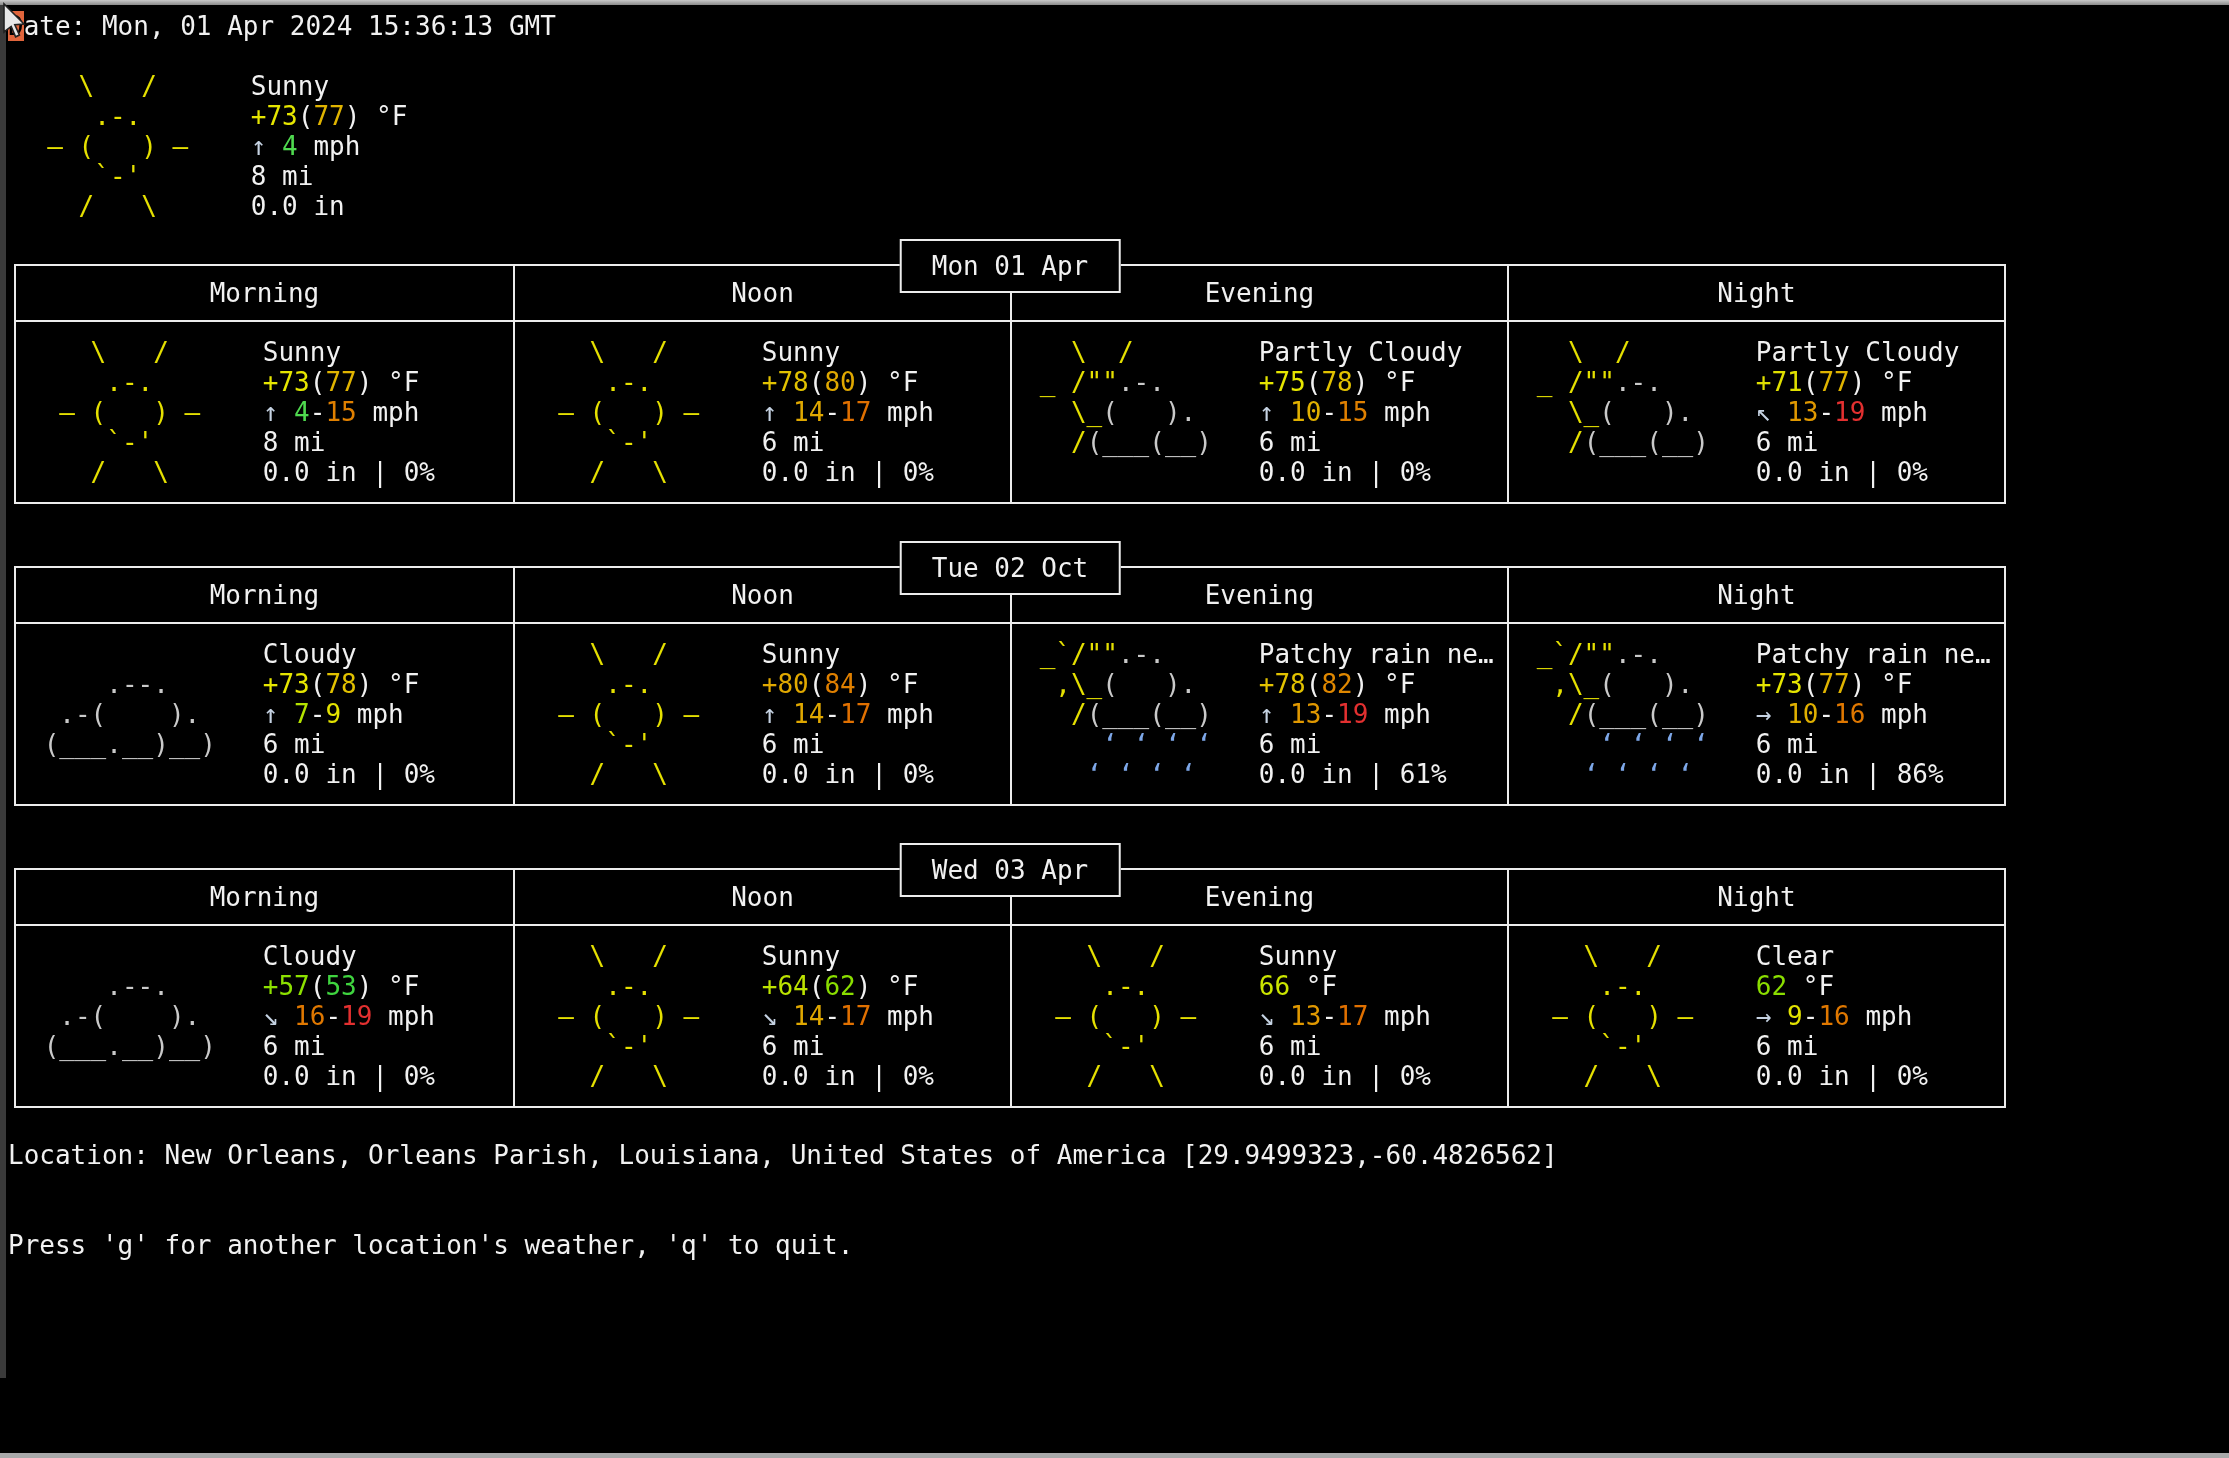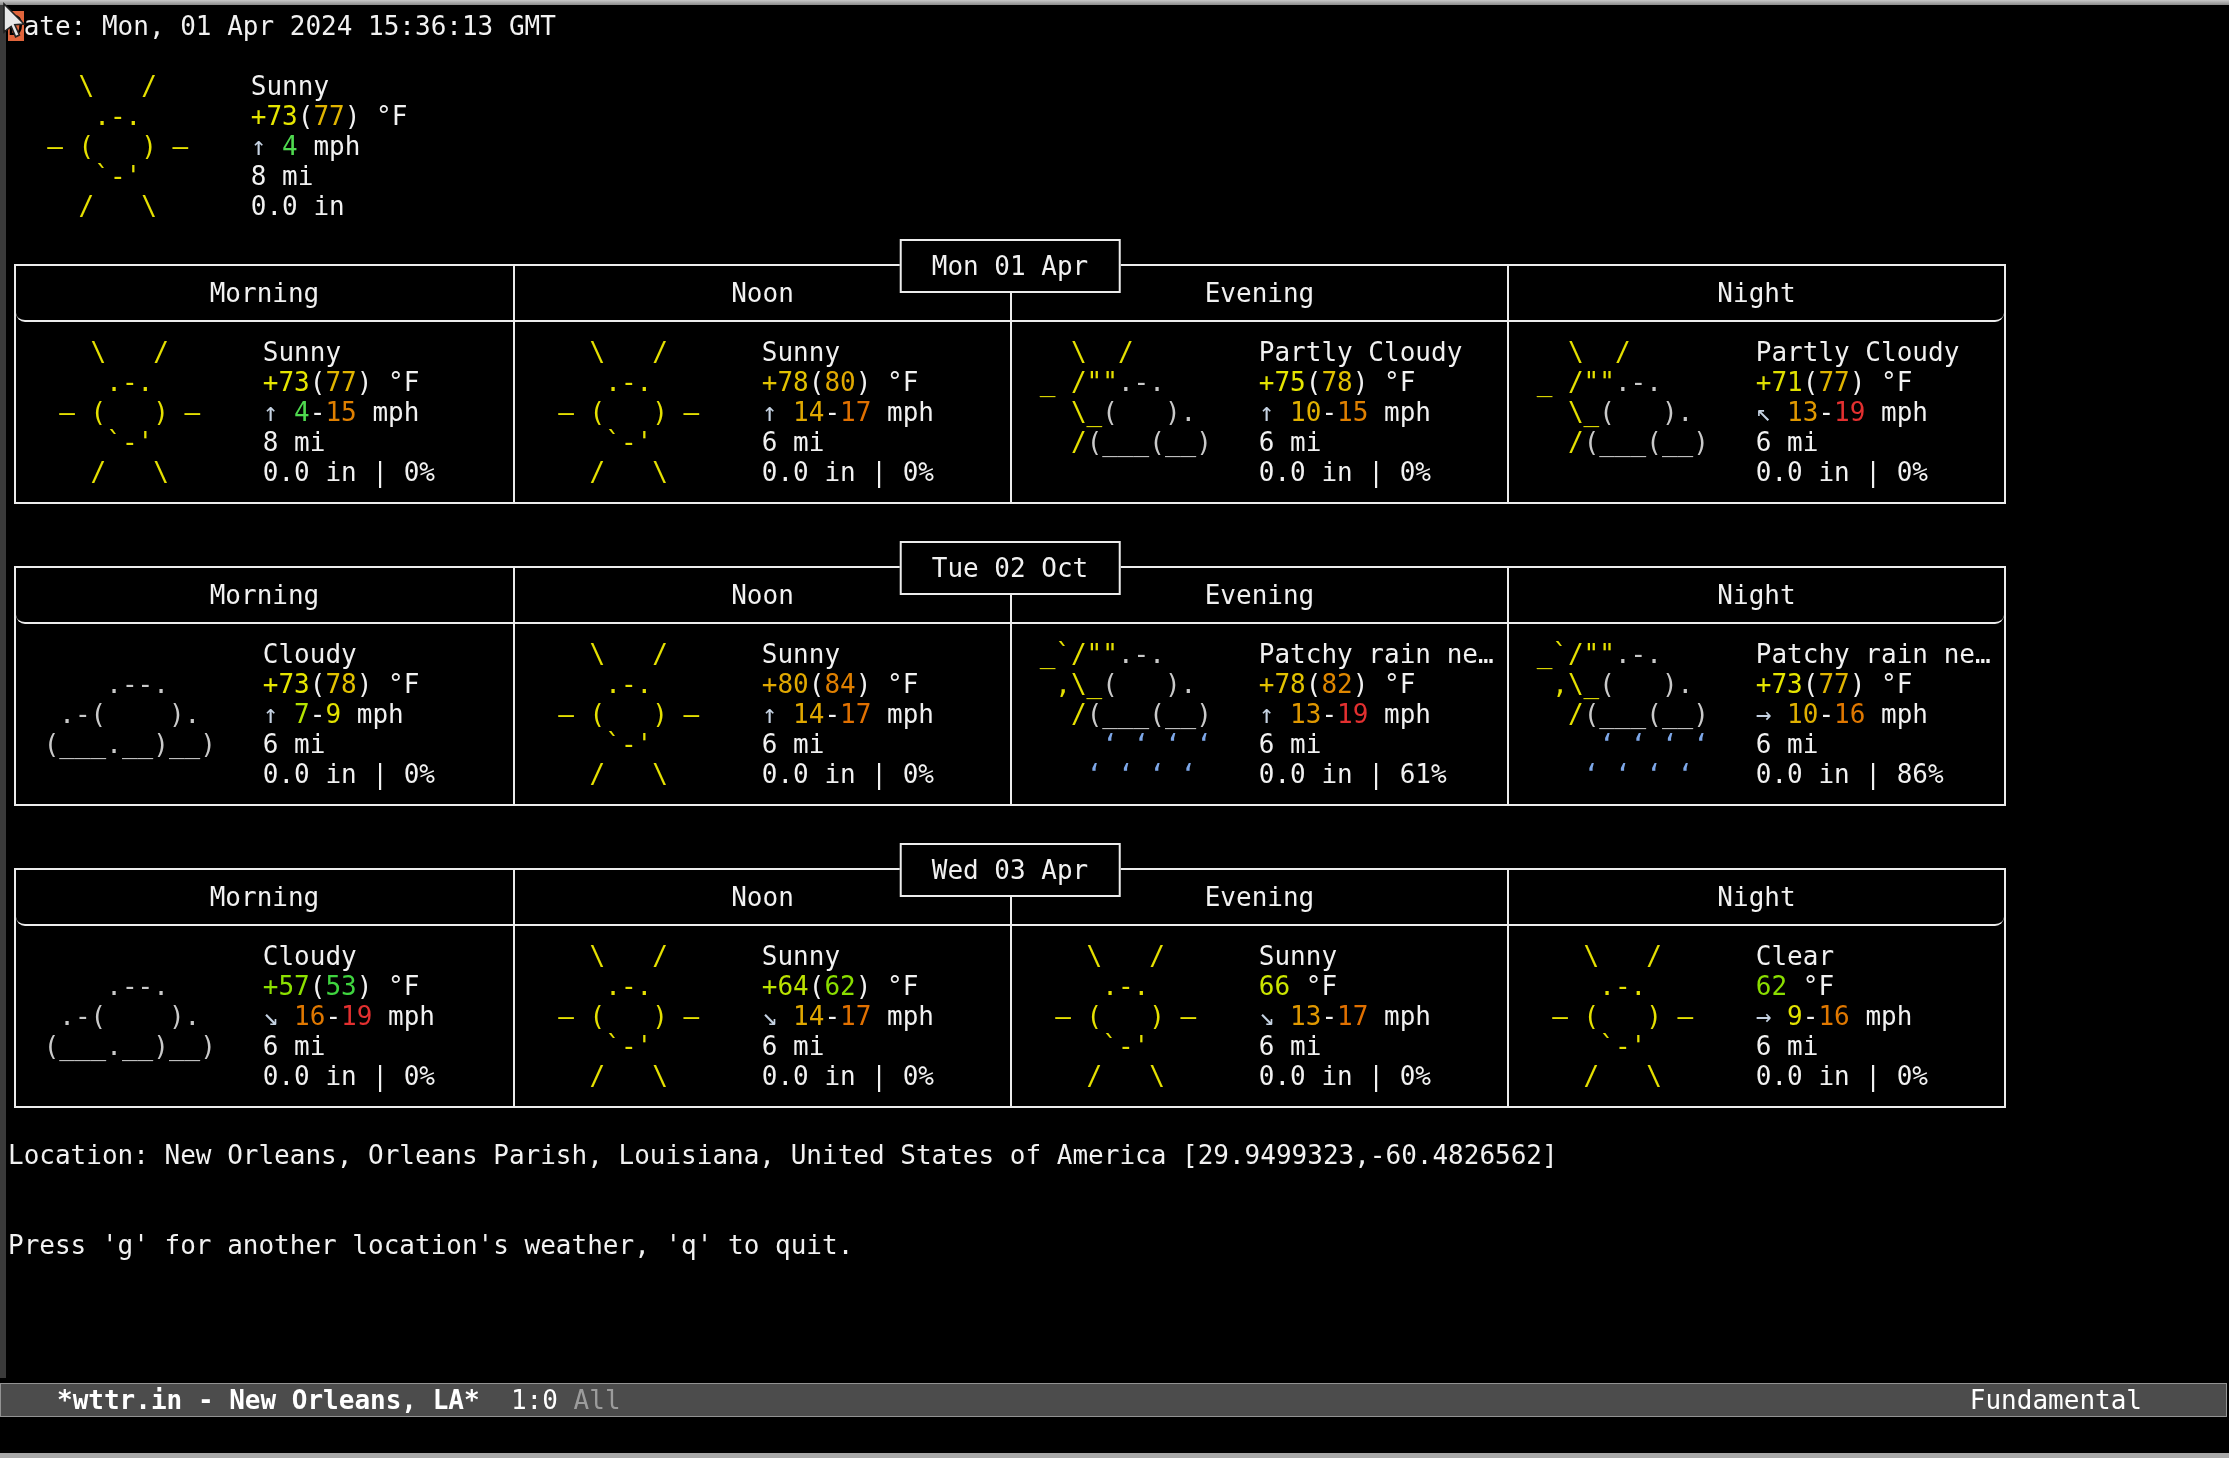--- a/index.html
+++ b/index.html
@@ -21,21 +21,21 @@
   .art div,.txt div{height:30px;white-space:pre;}
   
   .days{margin-left:6px;}
   .day{position:relative;width:1988px;border:2px solid var(--border,#ececec);margin-top:62px;background:#000;}
   .day:first-of-type{margin-top:43px;}
   .date-box{
     position:absolute;top:-27px;left:50%;transform:translateX(-50%);
     height:50px;line-height:50px;padding:0 30px;border:2px solid var(--border,#ececec);
     background:#000;z-index:2;white-space:pre;
   }
-  .header-row{display:grid;grid-template-columns:repeat(4,1fr);border-bottom:2px solid var(--border,#ececec);border-radius:9px;}
+  .header-row{display:grid;grid-template-columns:repeat(4,1fr);border-bottom:2px solid var(--border,#ececec);}
   .period-cell{height:54px;line-height:54px;text-align:center;}
   .period-cell + .period-cell{border-left:2px solid var(--border,#ececec);}
   .content-row{display:grid;grid-template-columns:repeat(4,1fr);}
   .cell{display:flex;padding:15px 0 15px 12px;overflow:hidden;}
   .cell + .cell{border-left:2px solid var(--border,#ececec);}
   
   .loc{margin-top:32px;}
   .gap{height:30px;}
   .hl{background:var(--highlight,#29c4d4);color:#000;}
   
@@ -152,15 +152,14 @@
           </div>
         </section>
       </div>
 
     <div class="line loc">Location: New Orleans, Orleans Parish, Louisiana, United States of America [29.9499323,-60.4826562]</div>
     <div class="gap"></div>
     <div class="gap"></div>
     <div class="line">Press 'g' for another location's weather, 'q' to quit.</div>
   </div>
 
-  <div class="mode-line"><span class="buf-name">*wttr.in - New Orleans, LA*</span><span>  </span><span>1:0</span><span> </span><span class="dim">All</span><span class="mode-name">Fundamental</span></div>
   <div class="bottom-strip"></div>
 </div>
 
 </body></html>

